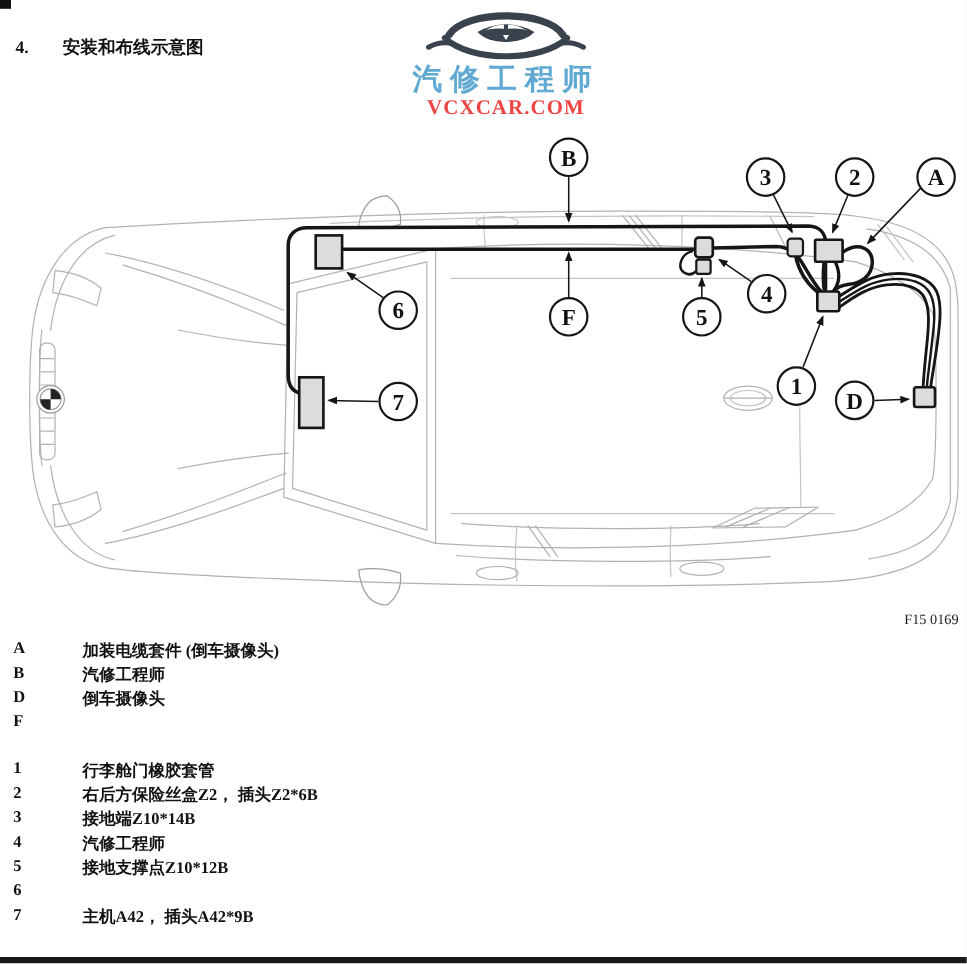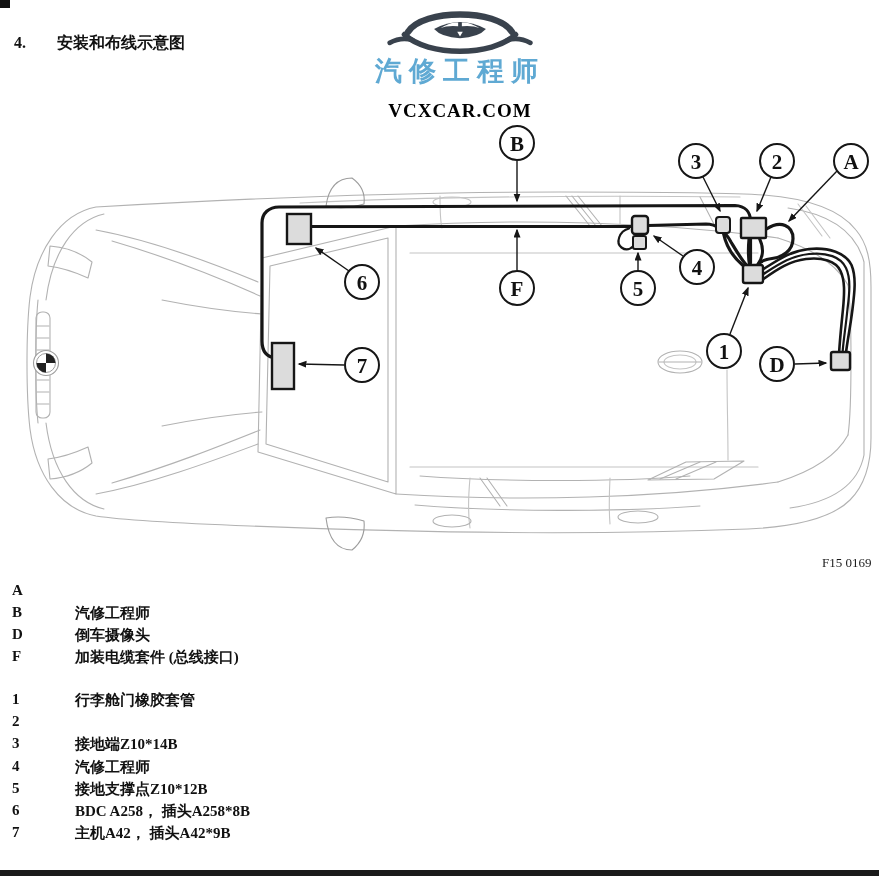--- a/index.html
+++ b/index.html
@@ -6,21 +6,21 @@
   .page{position:relative;width:879px;height:876px;background:#ffffff;overflow:hidden;
         font-family:Liberation Serif, serif;color:#111;}
   .corner-mark{position:absolute;left:0;top:0;width:10px;height:8px;background:#111;}
   .bottom-bar{position:absolute;left:0;bottom:0;width:100%;height:6px;background:#1a1a1a;}
 
   .heading{position:absolute;left:14px;top:33px;font-size:16px;font-weight:bold;white-space:nowrap;}
   .heading .num{display:inline-block;width:43px;}
 
   .logo{position:absolute;left:355px;top:4px;width:210px;text-align:center;line-height:1;}
   .logo .brand{font-size:27px;font-weight:bold;color:#5fa9d3;letter-spacing:7px;margin-top:1px;white-space:nowrap;}
-  .logo .domain{font-size:19px;font-weight:bold;color:#000000;letter-spacing:1px;margin-top:16px;}
+  .logo .domain{font-size:19px;font-weight:bold;color:#ef4444;letter-spacing:1px;margin-top:3px;}
 
   .diagram-svg{position:absolute;left:0;top:0;}
 
   .legend{position:absolute;left:12px;font-size:15px;font-weight:bold;}
   .legend-letters{top:582px;}
   .legend-numbers{top:691px;}
   .legend-row{display:flex;height:21.9px;align-items:flex-start;}
   .legend-numbers .legend-row{height:22.2px;}
   .legend-key{width:63px;flex:0 0 63px;}
   .legend-text{white-space:nowrap;}
@@ -214,57 +214,57 @@
           <text x="777" y="371.5" text-anchor="middle" font-size="21" font-weight="bold" fill="#111">D</text>
         </g>
       </g>
 
     <text class="figure-code" x="822" y="567">F15 0169</text>
   </svg>
 
   <div class="legend legend-letters" id="legend-letters">
       <div class="legend-row">
         <span class="legend-key">A</span>
+        <span class="legend-text">加装电缆套件 (倒车摄像头)</span>
       </div>
       <div class="legend-row">
         <span class="legend-key">B</span>
         <span class="legend-text">汽修工程师</span>
       </div>
       <div class="legend-row">
         <span class="legend-key">D</span>
         <span class="legend-text">倒车摄像头</span>
       </div>
       <div class="legend-row">
         <span class="legend-key">F</span>
-        <span class="legend-text">加装电缆套件 (总线接口)</span>
       </div>
     </div>
   <div class="legend legend-numbers" id="legend-numbers">
       <div class="legend-row">
         <span class="legend-key">1</span>
         <span class="legend-text">行李舱门橡胶套管</span>
       </div>
       <div class="legend-row">
         <span class="legend-key">2</span>
+        <span class="legend-text">右后方保险丝盒Z2， 插头Z2*6B</span>
       </div>
       <div class="legend-row">
         <span class="legend-key">3</span>
         <span class="legend-text">接地端Z10*14B</span>
       </div>
       <div class="legend-row">
         <span class="legend-key">4</span>
         <span class="legend-text">汽修工程师</span>
       </div>
       <div class="legend-row">
         <span class="legend-key">5</span>
         <span class="legend-text">接地支撑点Z10*12B</span>
       </div>
       <div class="legend-row">
         <span class="legend-key">6</span>
-        <span class="legend-text">BDC A258， 插头A258*8B</span>
       </div>
       <div class="legend-row">
         <span class="legend-key">7</span>
         <span class="legend-text">主机A42， 插头A42*9B</span>
       </div>
     </div>
 
   <div class="bottom-bar"></div>
 </div>
 

